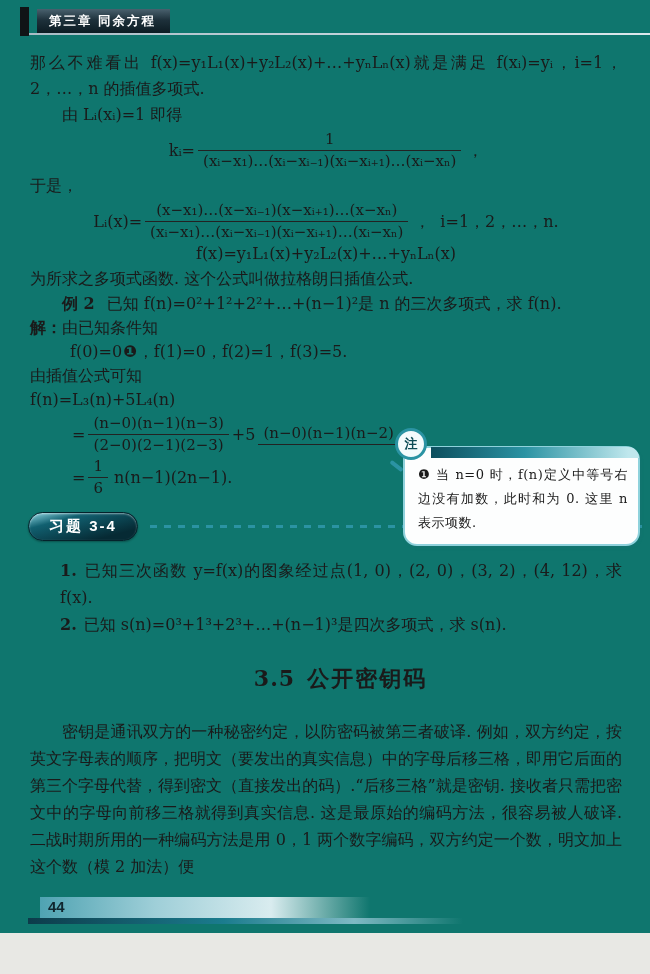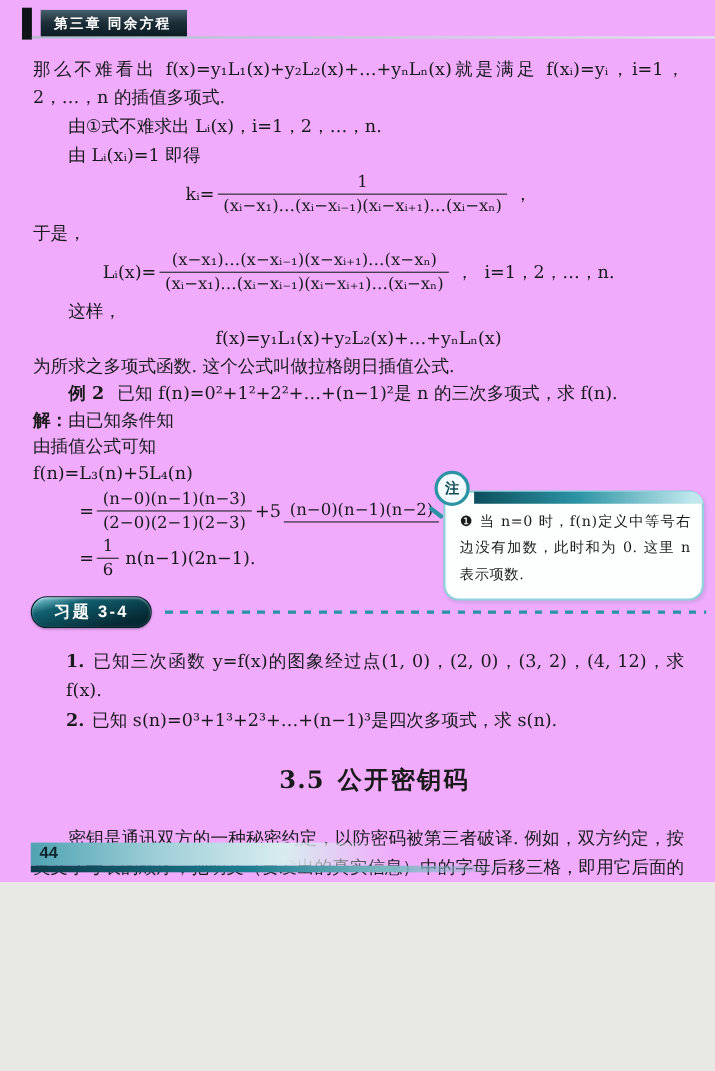--- a/index.html
+++ b/index.html
@@ -1,21 +1,21 @@
 <!DOCTYPE html>
 <html><head>
 <meta charset="utf-8">
 <style>
   * { margin: 0; padding: 0; box-sizing: border-box; }
   html,body { background:#e8e8e4; }
   .page {
     position: relative;
-    width: 650px; height: 802px;
+    width: 650px; height: 933px;
     margin: 0 auto;
-    background: #f0abfc;
+    background: #0f766e;
     overflow: hidden;
     font-family: "DejaVu Serif","DejaVu Sans",serif;
     color: #1a1a1a;
     font-size: 16px;
   }
   
   .hdr { position: relative; padding-top: 9px; height: 36px; }
   .hdr-black { position: absolute; left: 20px; top: 7px; width: 9px; height: 29px; background: #101416; }
   .hdr-badge {
     display: inline-block; margin-left: 37px;
@@ -88,41 +88,40 @@
   .sec-bar-left { flex: 1;
     background-image: radial-gradient(circle 2.4px at 7px 12px,#fff 2px,rgba(255,255,255,0) 2.6px),
       linear-gradient(90deg,#e2f2f5 0%,#8fcbd6 45%,#1f8093 100%); }
   .sec-bar-right { flex: 1.25;
     background-image: radial-gradient(circle 2.4px at 7px 12px,#fff 2px,rgba(255,255,255,0) 2.6px),
       linear-gradient(90deg,#2d93a5 0%,#7cc8d3 65%,#d5ecf0 100%); }
   .sec-title { margin: 0 18px; font-size: 22px; font-weight: bold; letter-spacing: 2px; white-space: nowrap; }
   .sec-num { margin-right: 12px; letter-spacing: 1px; }
   .sec-para { margin: 24px 28px 0 30px; line-height: 27px; }
   
-  .footer-strip { position: absolute; left: 28px; bottom: 15px; width: 330px; height: 21px;
+  .footer-strip { position: absolute; left: 40px; bottom: 15px; width: 330px; height: 21px;
     background: linear-gradient(90deg,#4fa3b2 0%,#9fcfd8 35%,#d9ecef 70%,rgba(255,255,255,0) 100%); }
   .page-num { position: absolute; left: 8px; top: 1px; font-family: "Liberation Sans",sans-serif;
     font-weight: bold; font-size: 15px; color: #10262e; }
   .footer-line { position: absolute; left: 28px; bottom: 9px; width: 435px; height: 6px;
     background: linear-gradient(90deg,#0c3b4a 0%,#1b7c8e 45%,#7fb9c4 75%,rgba(255,255,255,0) 100%); }
 </style>
 </head>
 <body>
 
 <div class="page">
 
   <div class="hdr">
     <div class="hdr-black"></div>
     <span class="hdr-badge">第三章  同余方程</span>
     <div class="hdr-rule"></div>
   </div>
 
   <div class="content">
     <p class="para">那么不难看出 f(x)=y₁L₁(x)+y₂L₂(x)+…+yₙLₙ(x)就是满足 f(xᵢ)=yᵢ，i=1，2，…，n 的插值多项式.</p>
-    <p class="para indent">由①式不难求出 Lᵢ(x)，i=1，2，…，n.</p>
     <p class="para indent">由 Lᵢ(xᵢ)=1 即得</p>
 
     <div class="eq-line eq-center">
       <span>kᵢ=</span>
       <span class="frac">
         <span class="num">1</span>
         <span class="den">(xᵢ−x₁)…(xᵢ−xᵢ₋₁)(xᵢ−xᵢ₊₁)…(xᵢ−xₙ)</span>
       </span>
       <span class="eq-tail">，</span>
     </div>
@@ -132,33 +131,35 @@
     <div class="eq-line eq-center">
       <span>Lᵢ(x)=</span>
       <span class="frac">
         <span class="num">(x−x₁)…(x−xᵢ₋₁)(x−xᵢ₊₁)…(x−xₙ)</span>
         <span class="den">(xᵢ−x₁)…(xᵢ−xᵢ₋₁)(xᵢ−xᵢ₊₁)…(xᵢ−xₙ)</span>
       </span>
       <span class="eq-tail">，</span>
       <span class="eq-cond">i=1，2，…，n.</span>
     </div>
 
-    <p class="para indent">这样，</p>
 
     <div class="eq-line eq-center">
       <span>f(x)=y₁L₁(x)+y₂L₂(x)+…+yₙLₙ(x)</span>
     </div>
 
     <p class="para">为所求之多项式函数. 这个公式叫做拉格朗日插值公式.</p>
 
     <p class="para tight indent">
       <b class="lb ex-label">例 2</b><span>已知 f(n)=0²+1²+2²+…+(n−1)²是 n 的三次多项式，求 f(n).</span>
     </p>
     <p class="para tight">
       <b class="lb sol-label">解：</b><span>由已知条件知</span>
+    </p>
+    <p class="para tight values">
+      <span>f(0)=0</span><span class="fn-mark">❶</span><span>，f(1)=0，f(2)=1，f(3)=5.</span>
     </p>
     <p class="para tight">由插值公式可知</p>
     <p class="para tight">f(n)=L₃(n)+5L₄(n)</p>
 
     <div class="eq-line eq-derive">
       <span>=</span>
       <span class="frac">
         <span class="num">(n−0)(n−1)(n−3)</span>
         <span class="den">(2−0)(2−1)(2−3)</span>
       </span>

